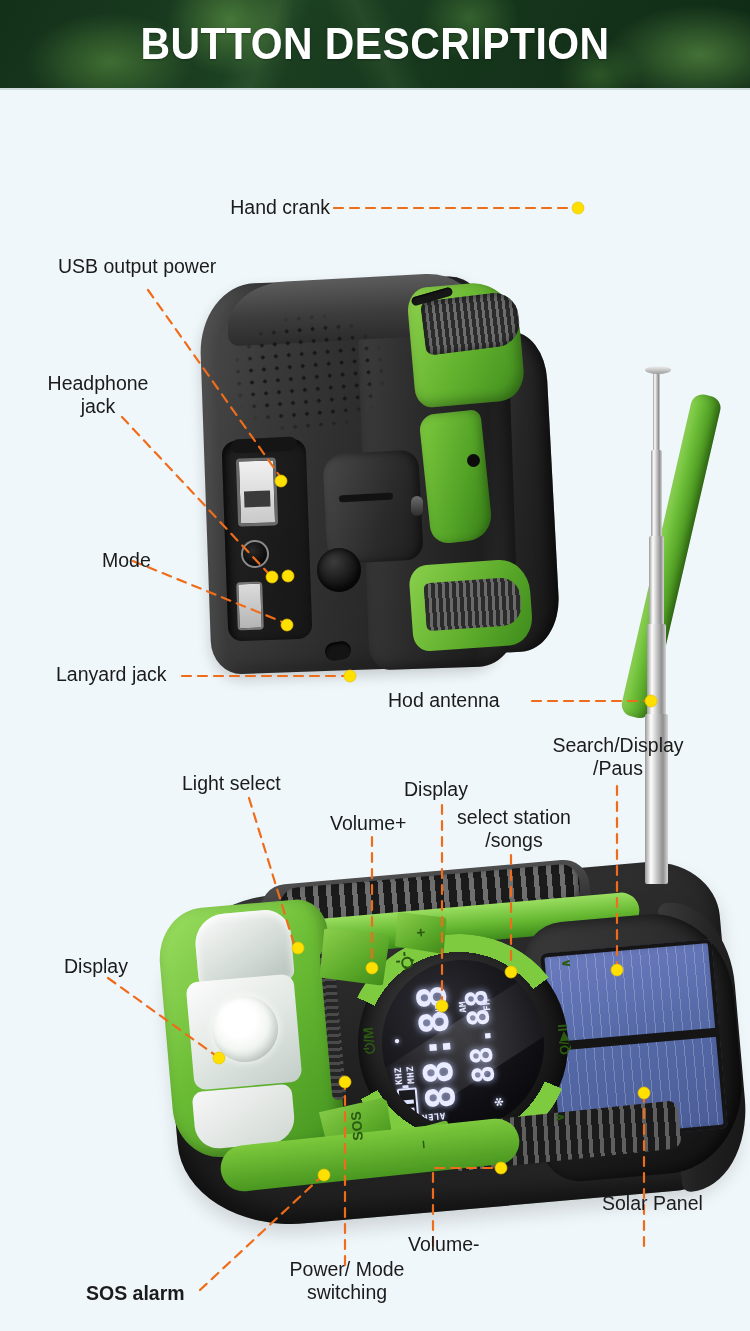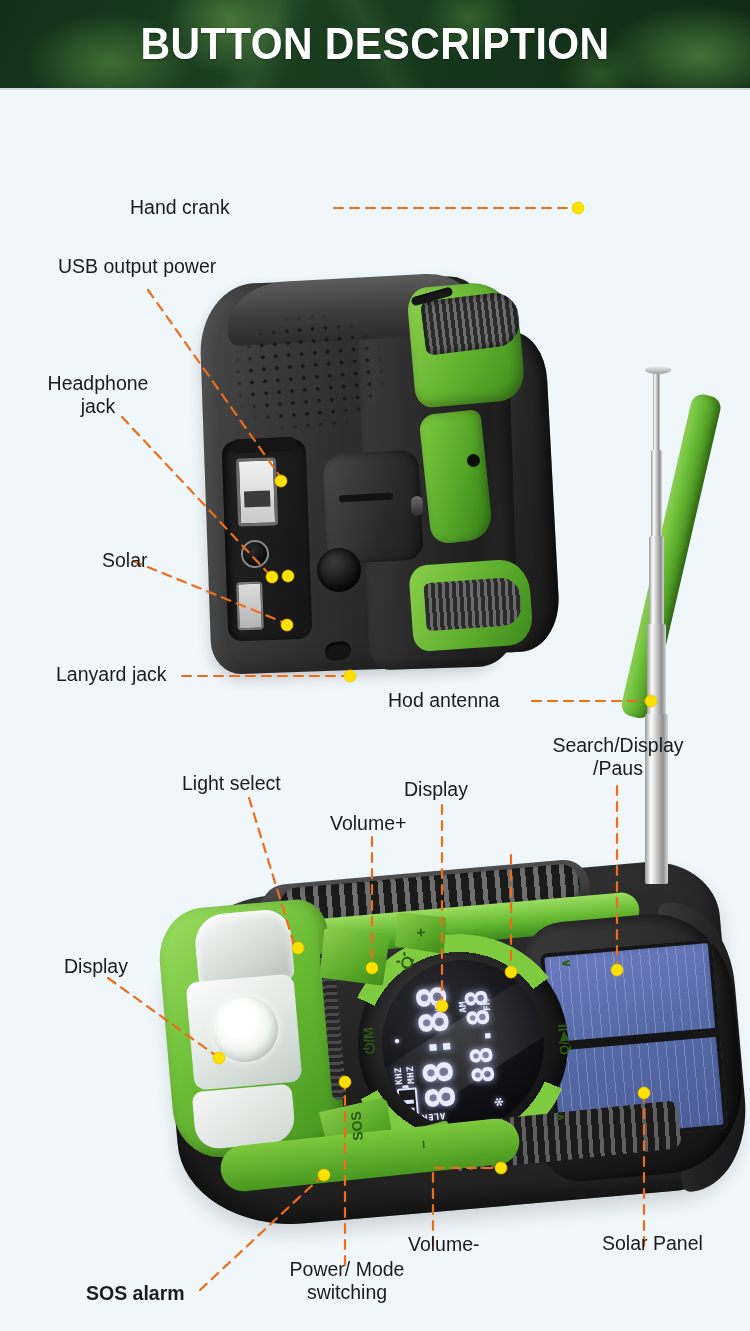--- a/index.html
+++ b/index.html
@@ -37,21 +37,21 @@
     z-index:3;
   }
   .header-rule{position:absolute;left:0;top:88px;width:750px;height:2px;background:rgba(180,195,200,.55);}
 
   
   .lbl{
     position:absolute;color:#1b1b1b;font-size:19.5px;line-height:23px;
     white-space:pre;z-index:40;
   }
   .lbl.c{text-align:center;}
-  .lbl.r{}
+  .lbl.r{text-align:right;}
 
   
   .leader-svg{position:absolute;left:0;top:0;width:750px;height:1331px;z-index:30;pointer-events:none;}
   .dot{fill:#ffe000;stroke:#e8c200;stroke-width:.7;}
 
   
   .unit-top{position:absolute;left:175px;top:262px;width:400px;height:420px;z-index:10;}
 
   .ut-body{
     position:absolute;left:30px;top:18px;width:290px;height:390px;
@@ -536,40 +536,42 @@
     </g>
   </svg>
 
   <div class="lbl r" style="left:130px;top:196px;width:200px;">Hand crank</div>
 
   <div class="lbl" style="left:58px;top:255px;">USB output power</div>
 
   <div class="lbl c" style="left:18px;top:372px;width:160px;">Headphone
 jack</div>
 
-  <div class="lbl" style="left:102px;top:549px;">Solar</div>
+  <div class="lbl" style="left:102px;top:549px;">Mode</div>
 
   <div class="lbl" style="left:56px;top:663px;">Lanyard jack</div>
 
   <div class="lbl" style="left:388px;top:689px;">Hod antenna</div>
 
   <div class="lbl c" style="left:538px;top:734px;width:160px;">Search/Display
 /Paus</div>
 
   <div class="lbl" style="left:182px;top:772px;">Light select</div>
 
   <div class="lbl" style="left:330px;top:812px;">Volume+</div>
 
   <div class="lbl" style="left:404px;top:778px;">Display</div>
 
+  <div class="lbl c" style="left:434px;top:806px;width:160px;">select station
+/songs</div>
 
   <div class="lbl" style="left:64px;top:955px;">Display</div>
 
   <div class="lbl" style="left:86px;top:1282px;font-weight:bold;">SOS alarm</div>
 
   <div class="lbl c" style="left:262px;top:1258px;width:170px;">Power/ Mode
 switching</div>
 
   <div class="lbl" style="left:408px;top:1233px;">Volume-</div>
 
-  <div class="lbl" style="left:602px;top:1232px;text-align:center;">Solar Panel</div>
+  <div class="lbl" style="left:602px;top:1192px;text-align:center;">Solar Panel</div>
 
 </div>
 
 </body></html>

